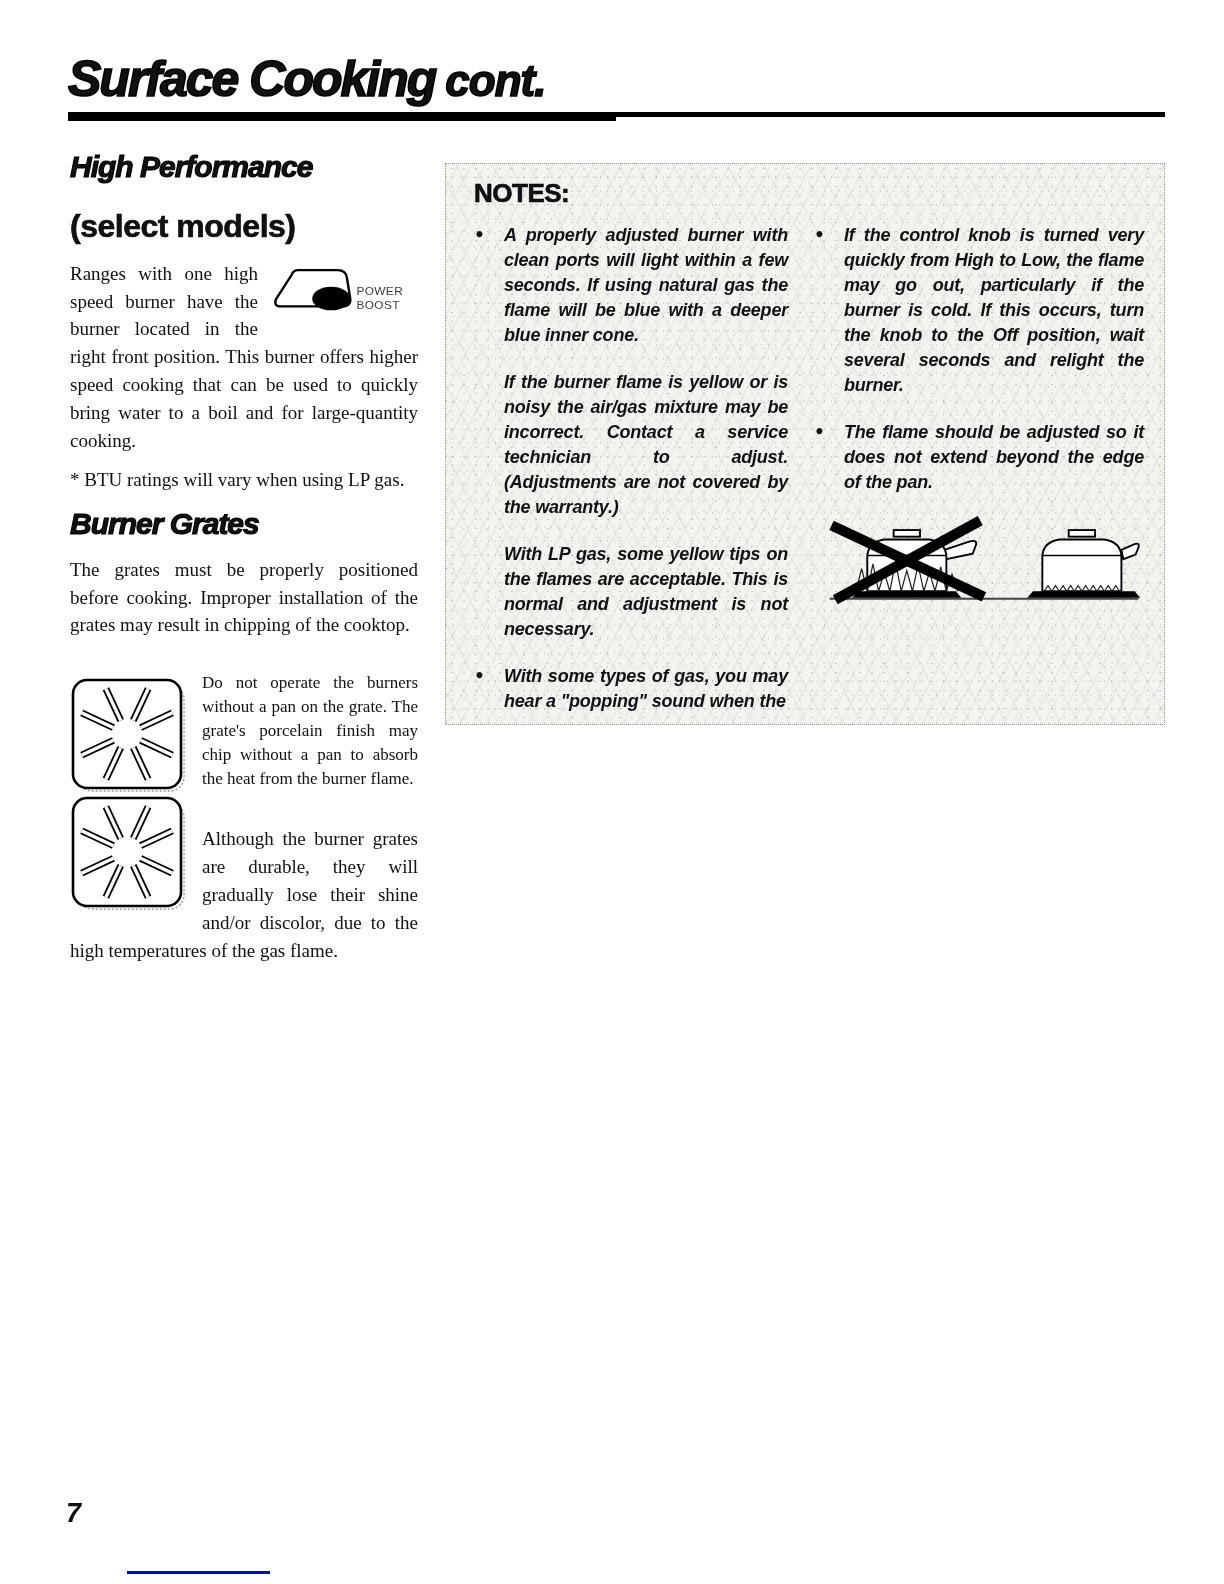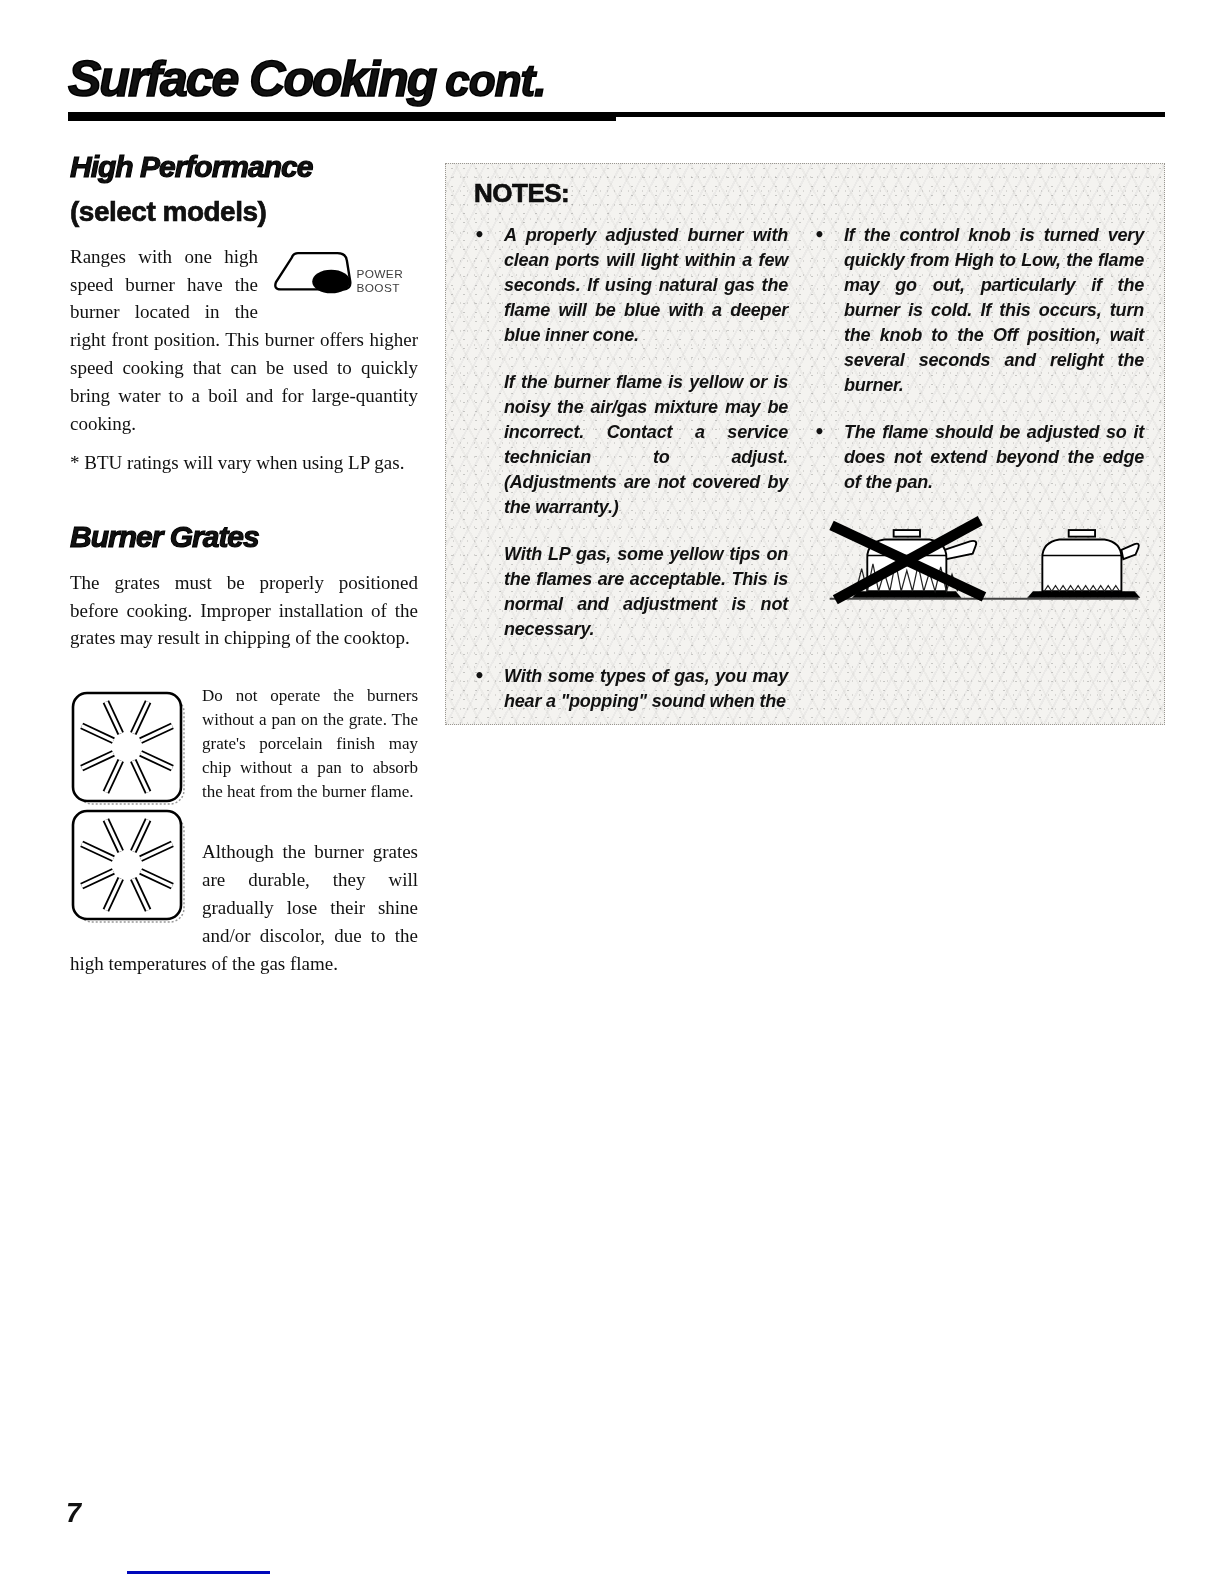--- a/index.html
+++ b/index.html
@@ -32,33 +32,33 @@
   .left-col { position: absolute; left: 70px; top: 150px; width: 348px; }
 
   .heavy-heading {
     font-family: "Liberation Sans", sans-serif;
     font-weight: 900; font-style: italic;
     font-size: 30px; line-height: 1.12; letter-spacing: -1px;
     -webkit-text-stroke: 1.1px #000;
   }
   .sub-heading {
     font-family: "Liberation Sans", sans-serif;
-    font-weight: 900; font-size: 28px; letter-spacing: -0.5px;
-    margin-top: 12px;
+    font-weight: 900; font-size: 32px; letter-spacing: -0.5px;
+    margin-top: 24px;
     -webkit-text-stroke: 0.6px #000;
   }
   .body-para {
     font-size: 19px; line-height: 1.47;
     text-align: justify; margin-top: 15px;
   }
   .footnote { font-size: 19px; margin-top: 14px; }
 
   .power-boost-fig { float: right; width: 150px; height: 58px; margin: 4px 0 6px 10px; }
 
-  .section-gap { margin-top: 46px; }
+  .section-gap { margin-top: 16px; }
 
   .grate-fig { float: left; width: 118px; height: 236px; margin: 6px 14px 4px 0; }
   .warning-para {
     font-size: 17px; font-weight: normal;
     line-height: 1.4; text-align: justify; margin-top: 32px;
   }
   .after-warning { margin-top: 35px; }
 
   
   .notes-panel {

